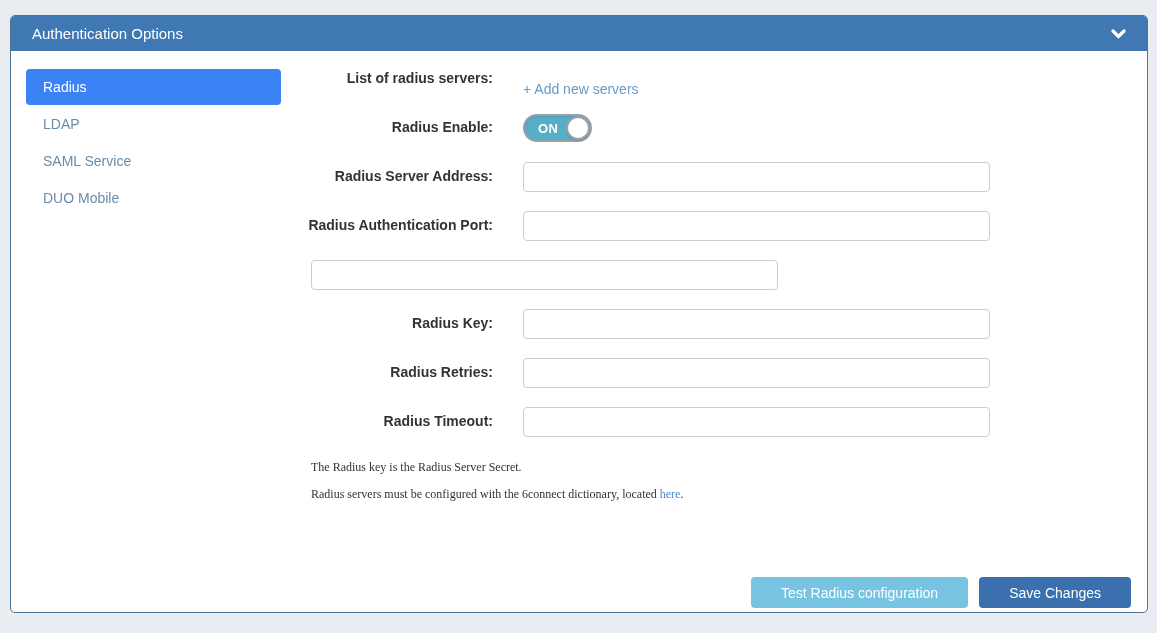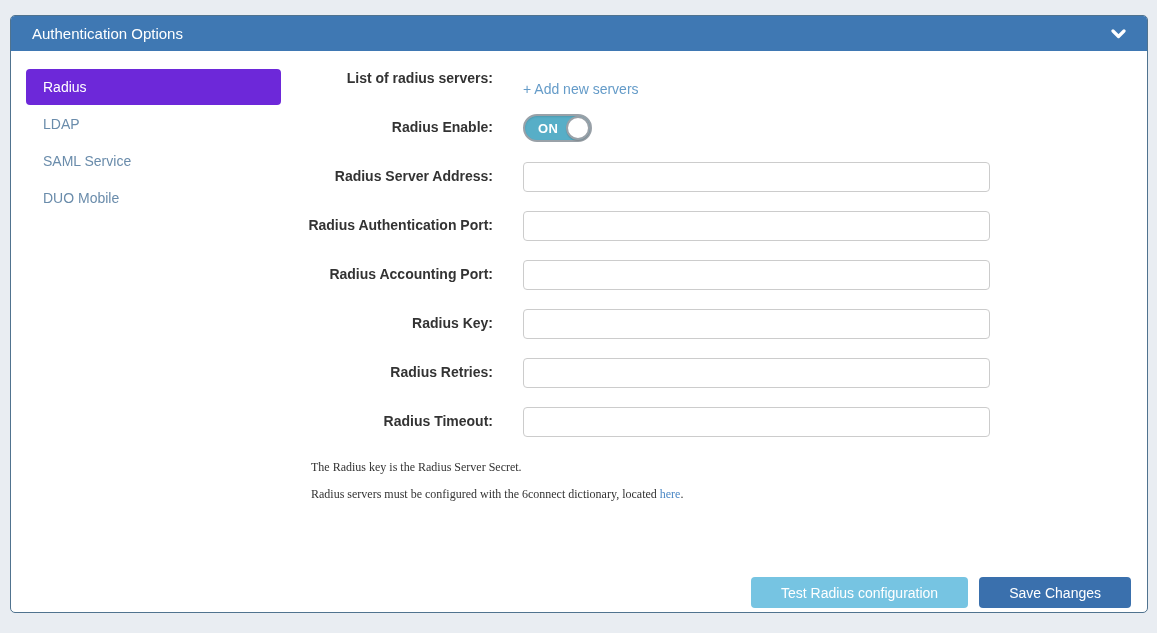--- a/index.html
+++ b/index.html
@@ -47,21 +47,21 @@
   .sidebar { width: 270px; flex: 0 0 auto; padding-left: 15px; }
   .tab {
     width: 255px;
     padding: 10px 17px;
     font-size: 14px;
     color: #6a8cab;
     border-radius: 4px;
     margin-bottom: 1px;
     cursor: pointer;
   }
-  .tab.active { background: #6d28d9; color: #ffffff; }
+  .tab.active { background: #3b82f6; color: #ffffff; }
   .form-col { flex: 1; }
   .frow { display: flex; align-items: center; margin-bottom: 19px; }
   .frow.align-top { align-items: flex-start; }
   .flabel {
     width: 212px;
     text-align: right;
     font-size: 14px;
     font-weight: bold;
     color: #333333;
     line-height: 1.4;
@@ -184,21 +184,20 @@
         </div>
 
         <div class="frow">
           <div class="flabel">Radius Authentication Port:</div>
           <div class="fcontrol">
             <input type="text" class="text-input" value="" style="">
           </div>
         </div>
 
         <div class="frow">
-          <div class="flabel">Radius Accounting Port:</div>
           <div class="fcontrol">
             <input type="text" class="text-input" value="" style="">
           </div>
         </div>
 
         <div class="frow">
           <div class="flabel">Radius Key:</div>
           <div class="fcontrol">
             <input type="text" class="text-input" value="" style="">
           </div>

